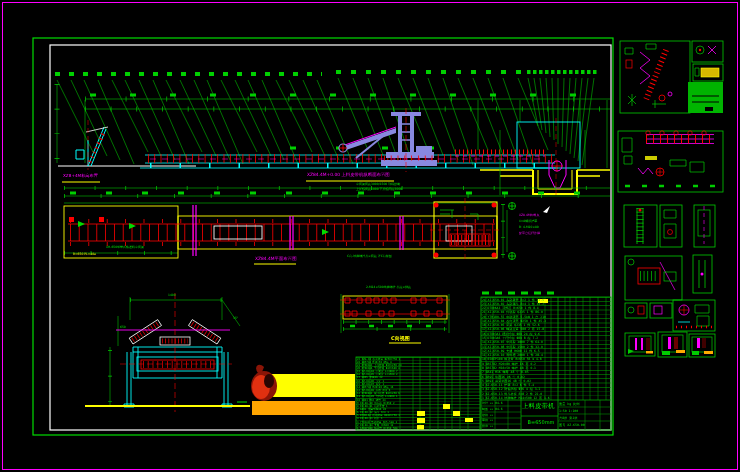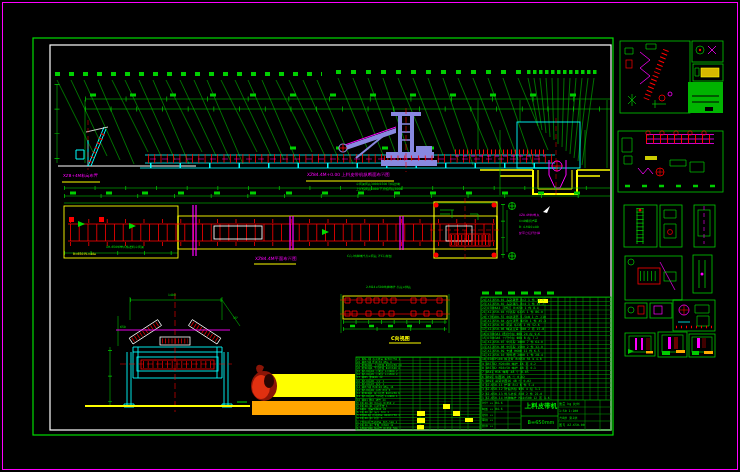--- a/index.html
+++ b/index.html
@@ -8,22 +8,22 @@
   #art{position:absolute;left:0;top:0;}
   .lbl{position:absolute;white-space:nowrap;letter-spacing:0;line-height:1;}
   .mag{color:#ff00ff;} .grn{color:#00ee00;} .yel{color:#ffff00;}
   .ttable{position:absolute;overflow:hidden;color:#00ee00;
           font-family:"DejaVu Sans Mono",monospace;}
   .trow{white-space:nowrap;overflow:hidden;}
   .mid .trow{height:3.17px;font-size:2.6px;line-height:3.2px;}
   .big .trow{height:4.29px;font-size:3.1px;line-height:4.3px;}
   .subL .trow{height:5.8px;font-size:3px;line-height:5.8px;}
   .subR .trow{height:7px;font-size:3.2px;line-height:7px;}
-  .tb-product{position:absolute;left:522px;top:402px;width:38px;text-align:center;
-              color:#00ee00;font-size:6.5px;font-weight:bold;}
+  .tb-product{position:absolute;left:522px;top:402px;width:38px;
+              color:#00ee00;font-size:6.5px;font-weight:normal;}
   .tb-spec{position:absolute;left:524px;top:419px;width:34px;text-align:center;
            color:#00ee00;font-size:5px;}
 </style>
 </head>
 <body>
 
 <div id="stage">
 
 <svg id="art" width="740" height="472" viewBox="0 0 740 472">
 

